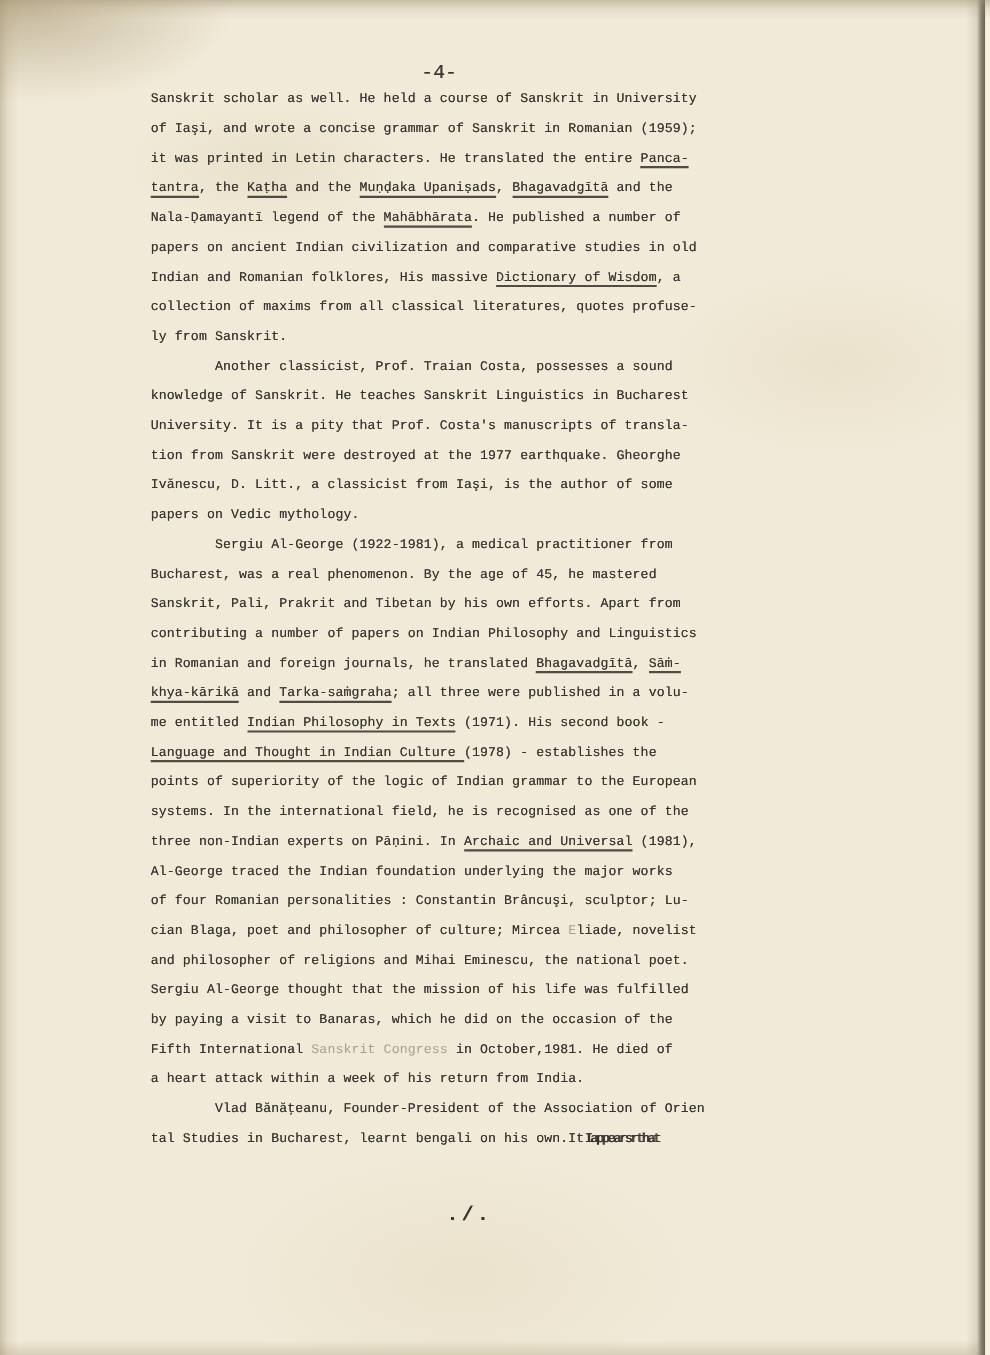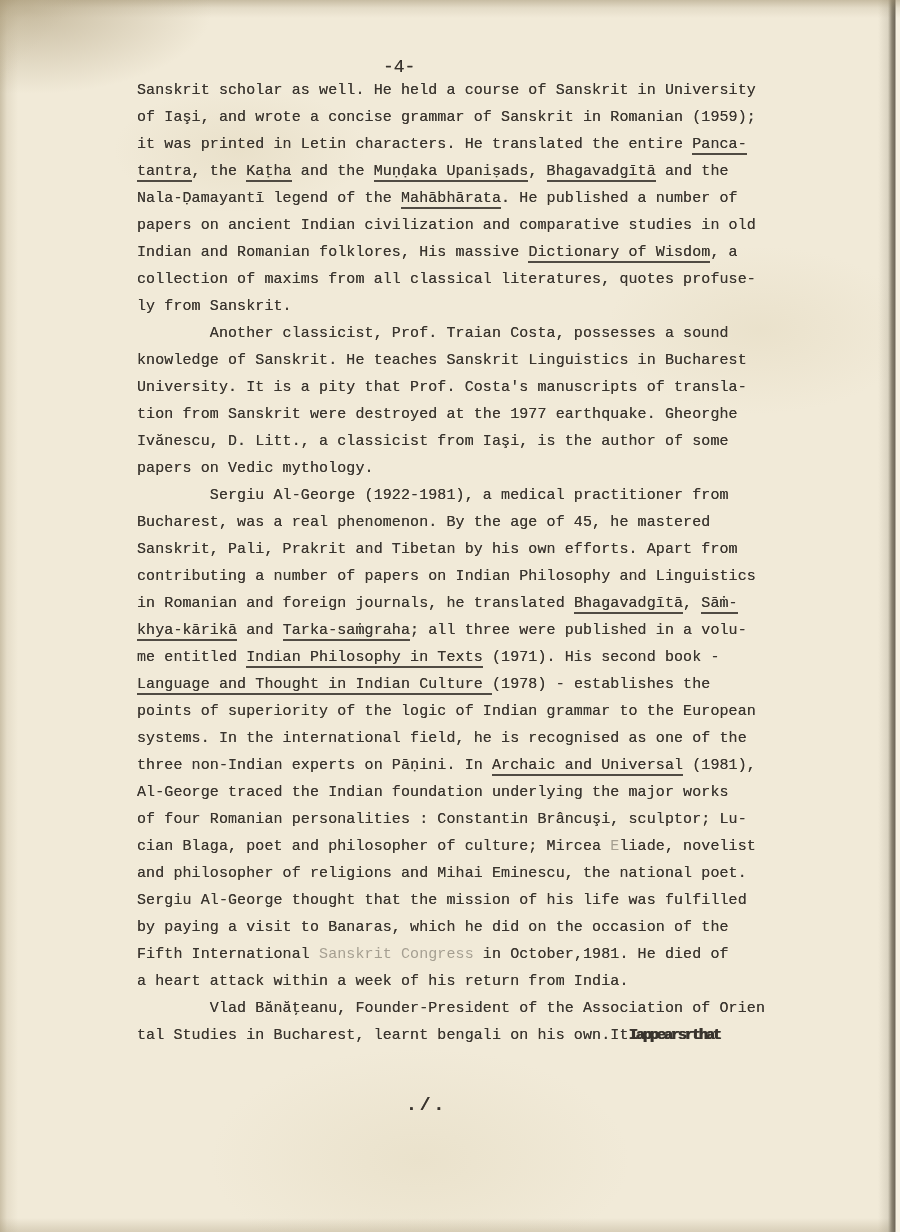--- a/index.html
+++ b/index.html
@@ -21,29 +21,29 @@
     font-family:"Liberation Mono","DejaVu Sans Mono",monospace;
     color:#39342e;
   }
   .pagenum{
     position:absolute;left:383px;top:54px;
     font-size:18px;line-height:27px;
     text-shadow:0 0 0.6px rgba(57,52,46,0.75);
   }
   .lines{
     position:absolute;left:137px;top:77px;width:762px;
-    font-size:15px;line-height:27px;
+    font-size:12px;line-height:27px;
     white-space:pre;
     letter-spacing:0.1px;
     text-shadow:0 0 0.6px rgba(57,52,46,0.75);
   }
   .line{height:27px;}
   .u{border-bottom:2px solid rgba(52,47,41,0.85);padding-bottom:0px;}
   .f{color:rgba(57,52,46,0.42);text-shadow:none;}
-  .o{font-weight:bold;letter-spacing:-2px;text-shadow:0.9px 0 0 currentColor;}
+  .o{font-weight:normal;letter-spacing:-2px;text-shadow:0.9px 0 0 currentColor;}
   .contmark{
     position:absolute;left:406px;top:1092px;
     font-size:18px;line-height:27px;font-weight:bold;
     letter-spacing:3px;
     text-shadow:0 0 0.6px rgba(57,52,46,0.75);
   }
 </style>
 </head>
 <body>
 

